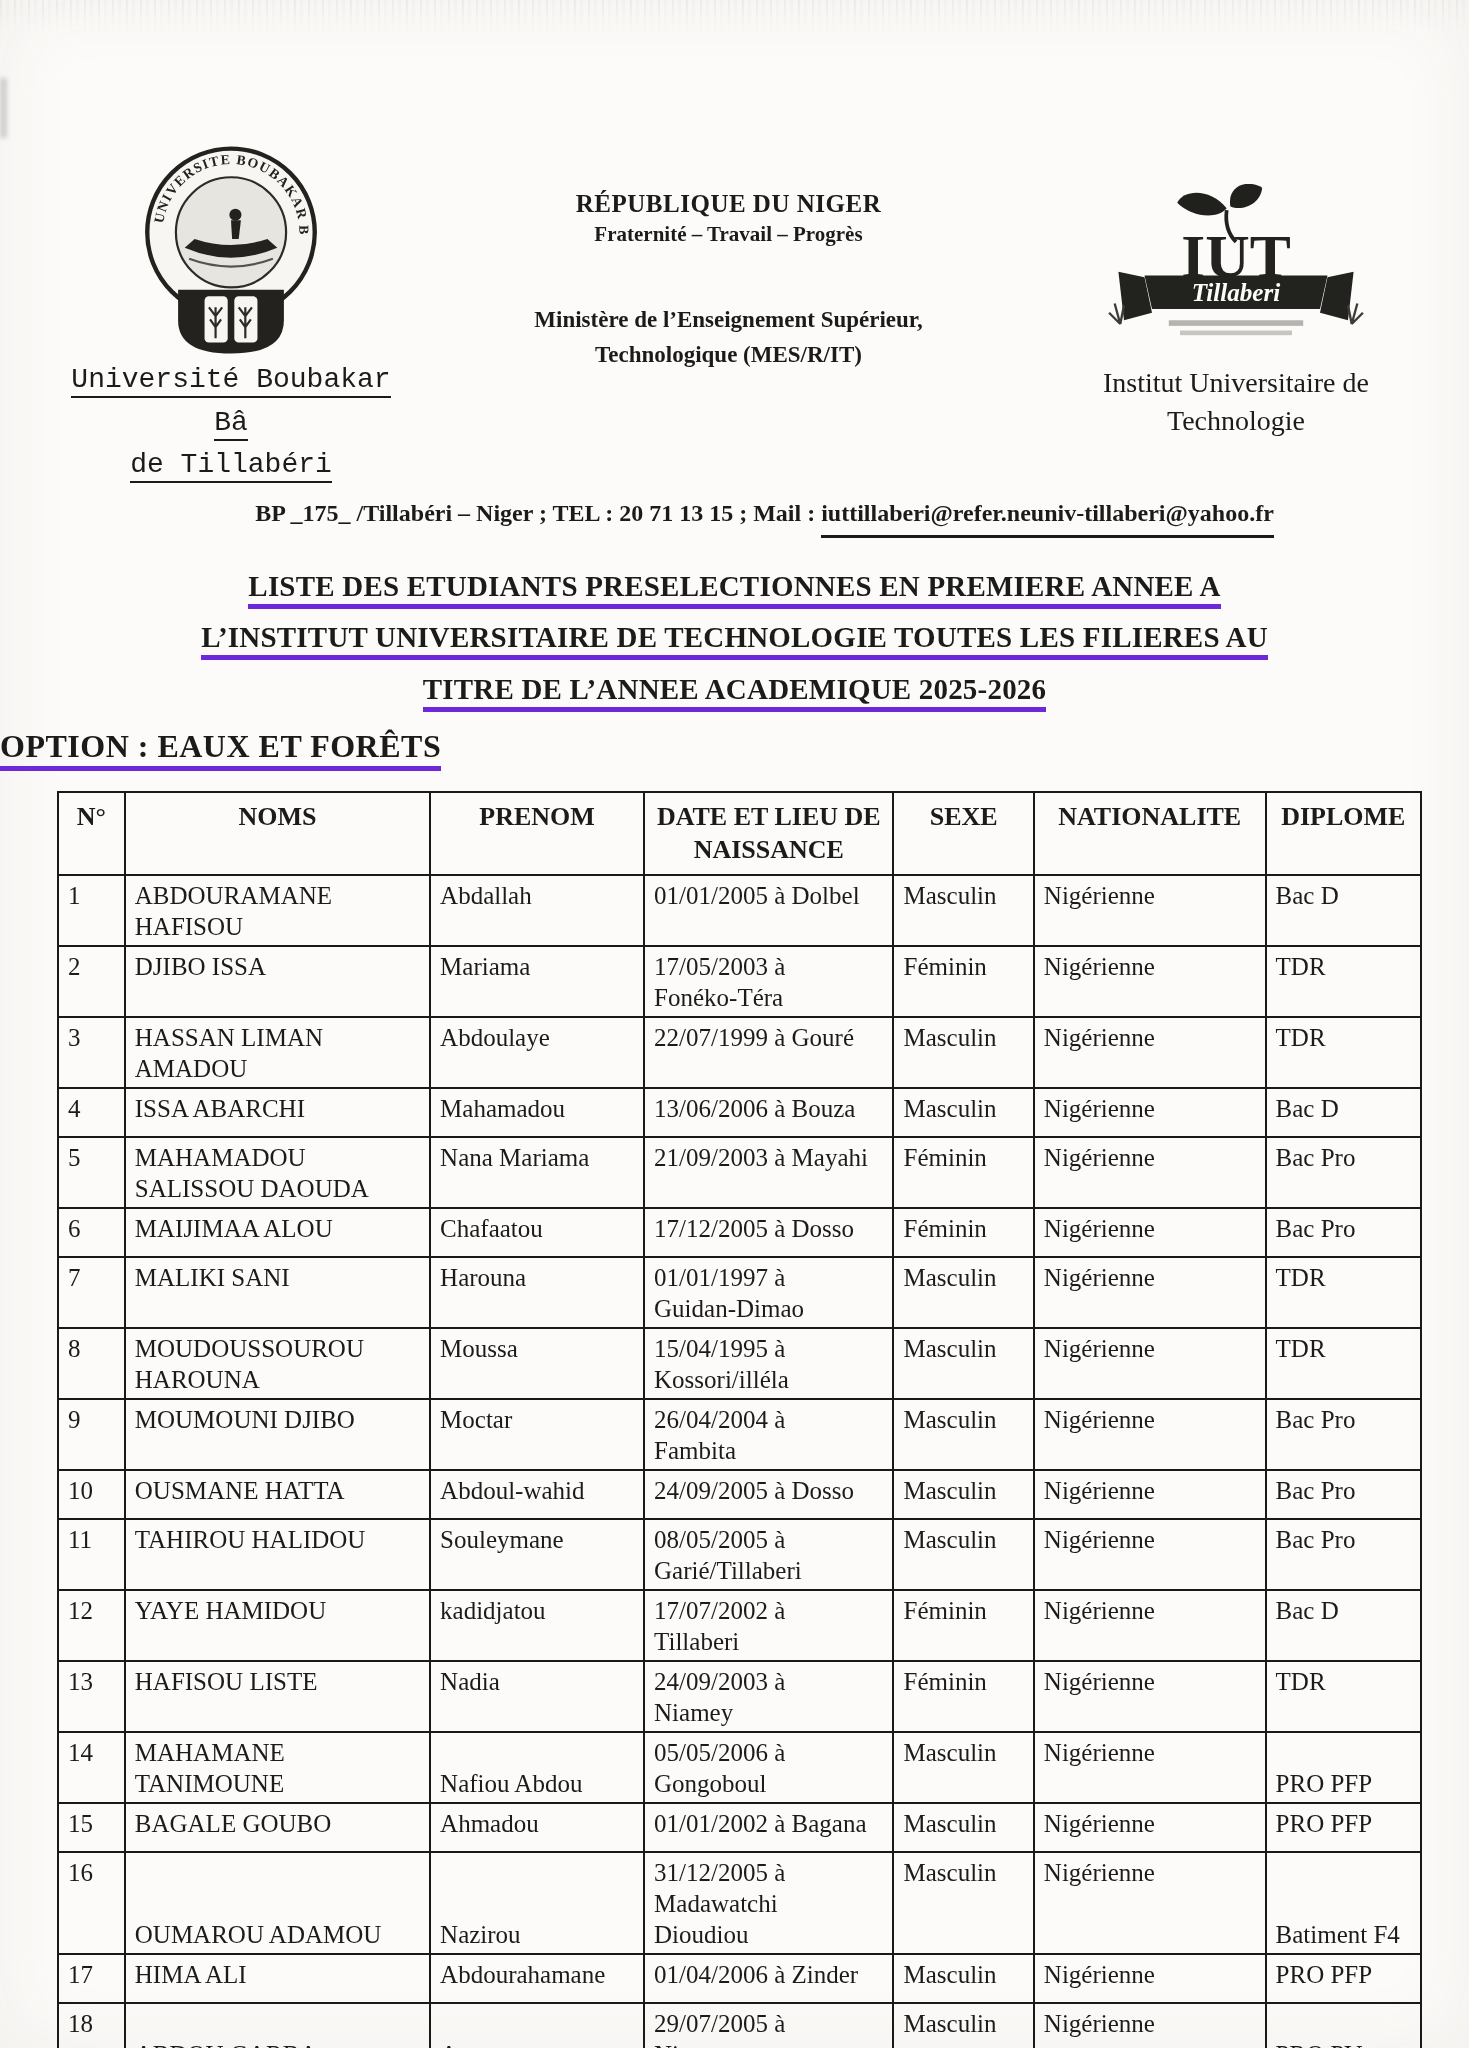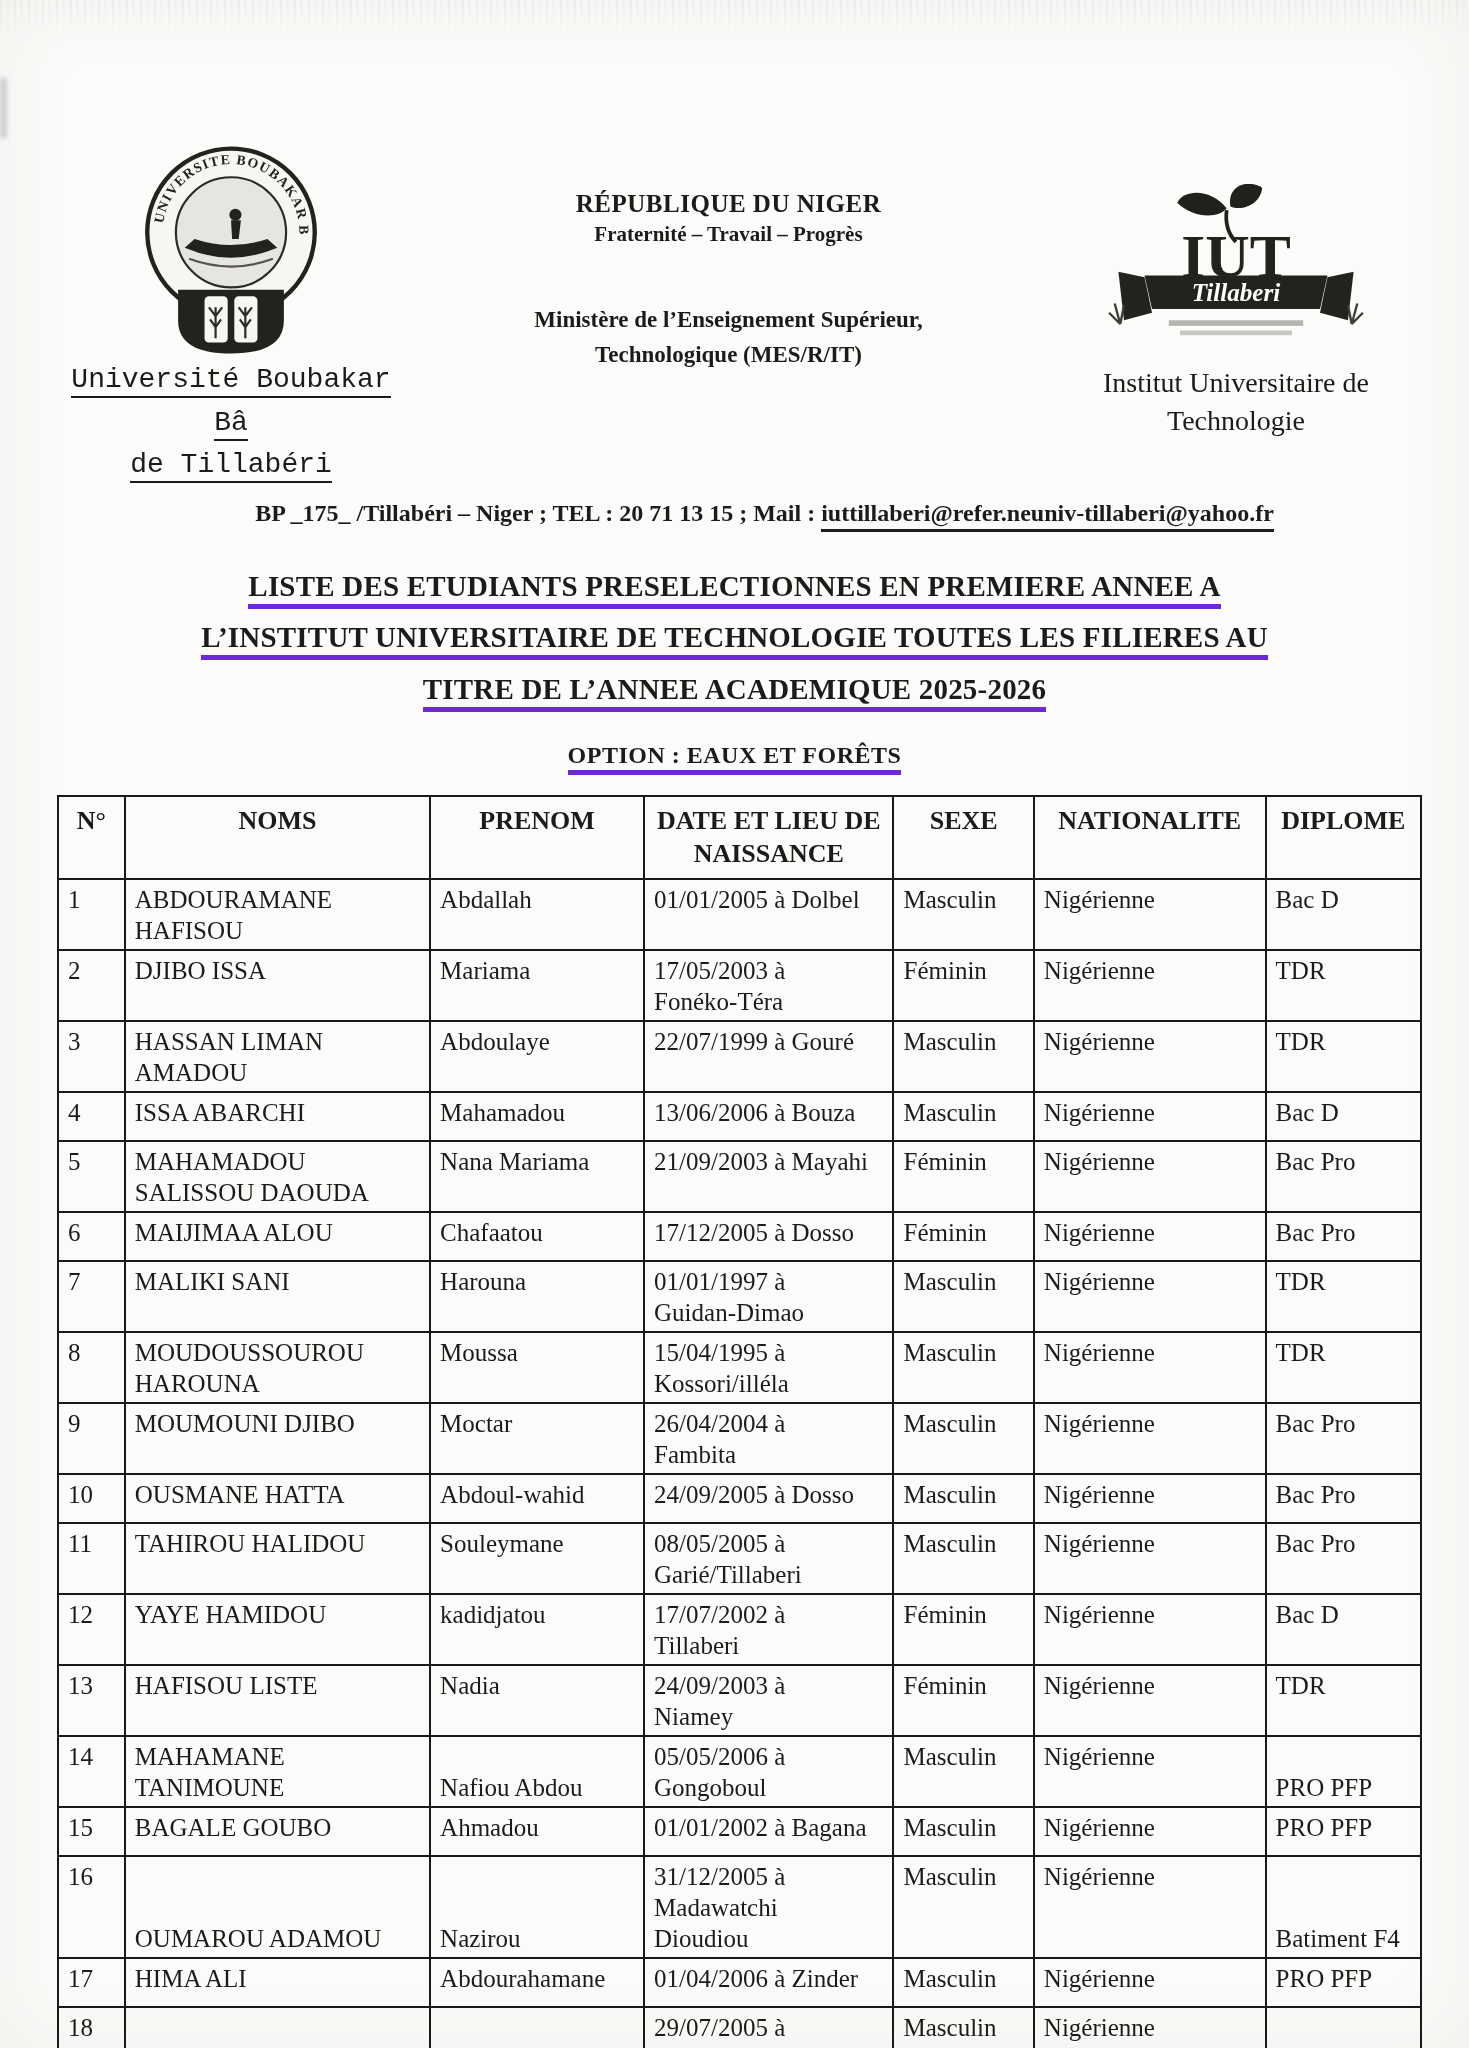--- a/index.html
+++ b/index.html
@@ -37,25 +37,25 @@
   .motto{font-weight:bold;font-size:21px;margin-top:4px;}
   .ministry{font-weight:bold;font-size:23px;line-height:1.5;margin-top:56px;}
   .inst-name{font-size:28px;line-height:1.35;margin-top:8px;}
 
   .contact-line{
     margin:14px 40px 0 100px;
     font-weight:bold;font-size:24px;
     text-align:center;
     white-space:nowrap;
   }
-  .email{border-bottom:3px solid #1b1b1a;padding-bottom:3px;}
+  .email{border-bottom:3px solid #1b1b1a;padding-bottom:9px;}
 
   .doc-title{margin-top:34px;text-align:center;font-weight:bold;font-size:29px;line-height:1.78;letter-spacing:.2px;}
   .u-bold{border-bottom:5px solid #6d28d9;padding-bottom:2px;}
-  .option-line{margin-top:26px;text-align:center;font-weight:bold;font-size:24px;letter-spacing:.5px;}
+  .option-line{margin-top:12px;font-weight:bold;font-size:32px;letter-spacing:.5px;}
 
   
   table.students{
     border-collapse:collapse;
     margin:26px 0 0 57px;
     width:1365px;
     table-layout:fixed;
     font-size:25px;
   }
   .students th,.students td{

